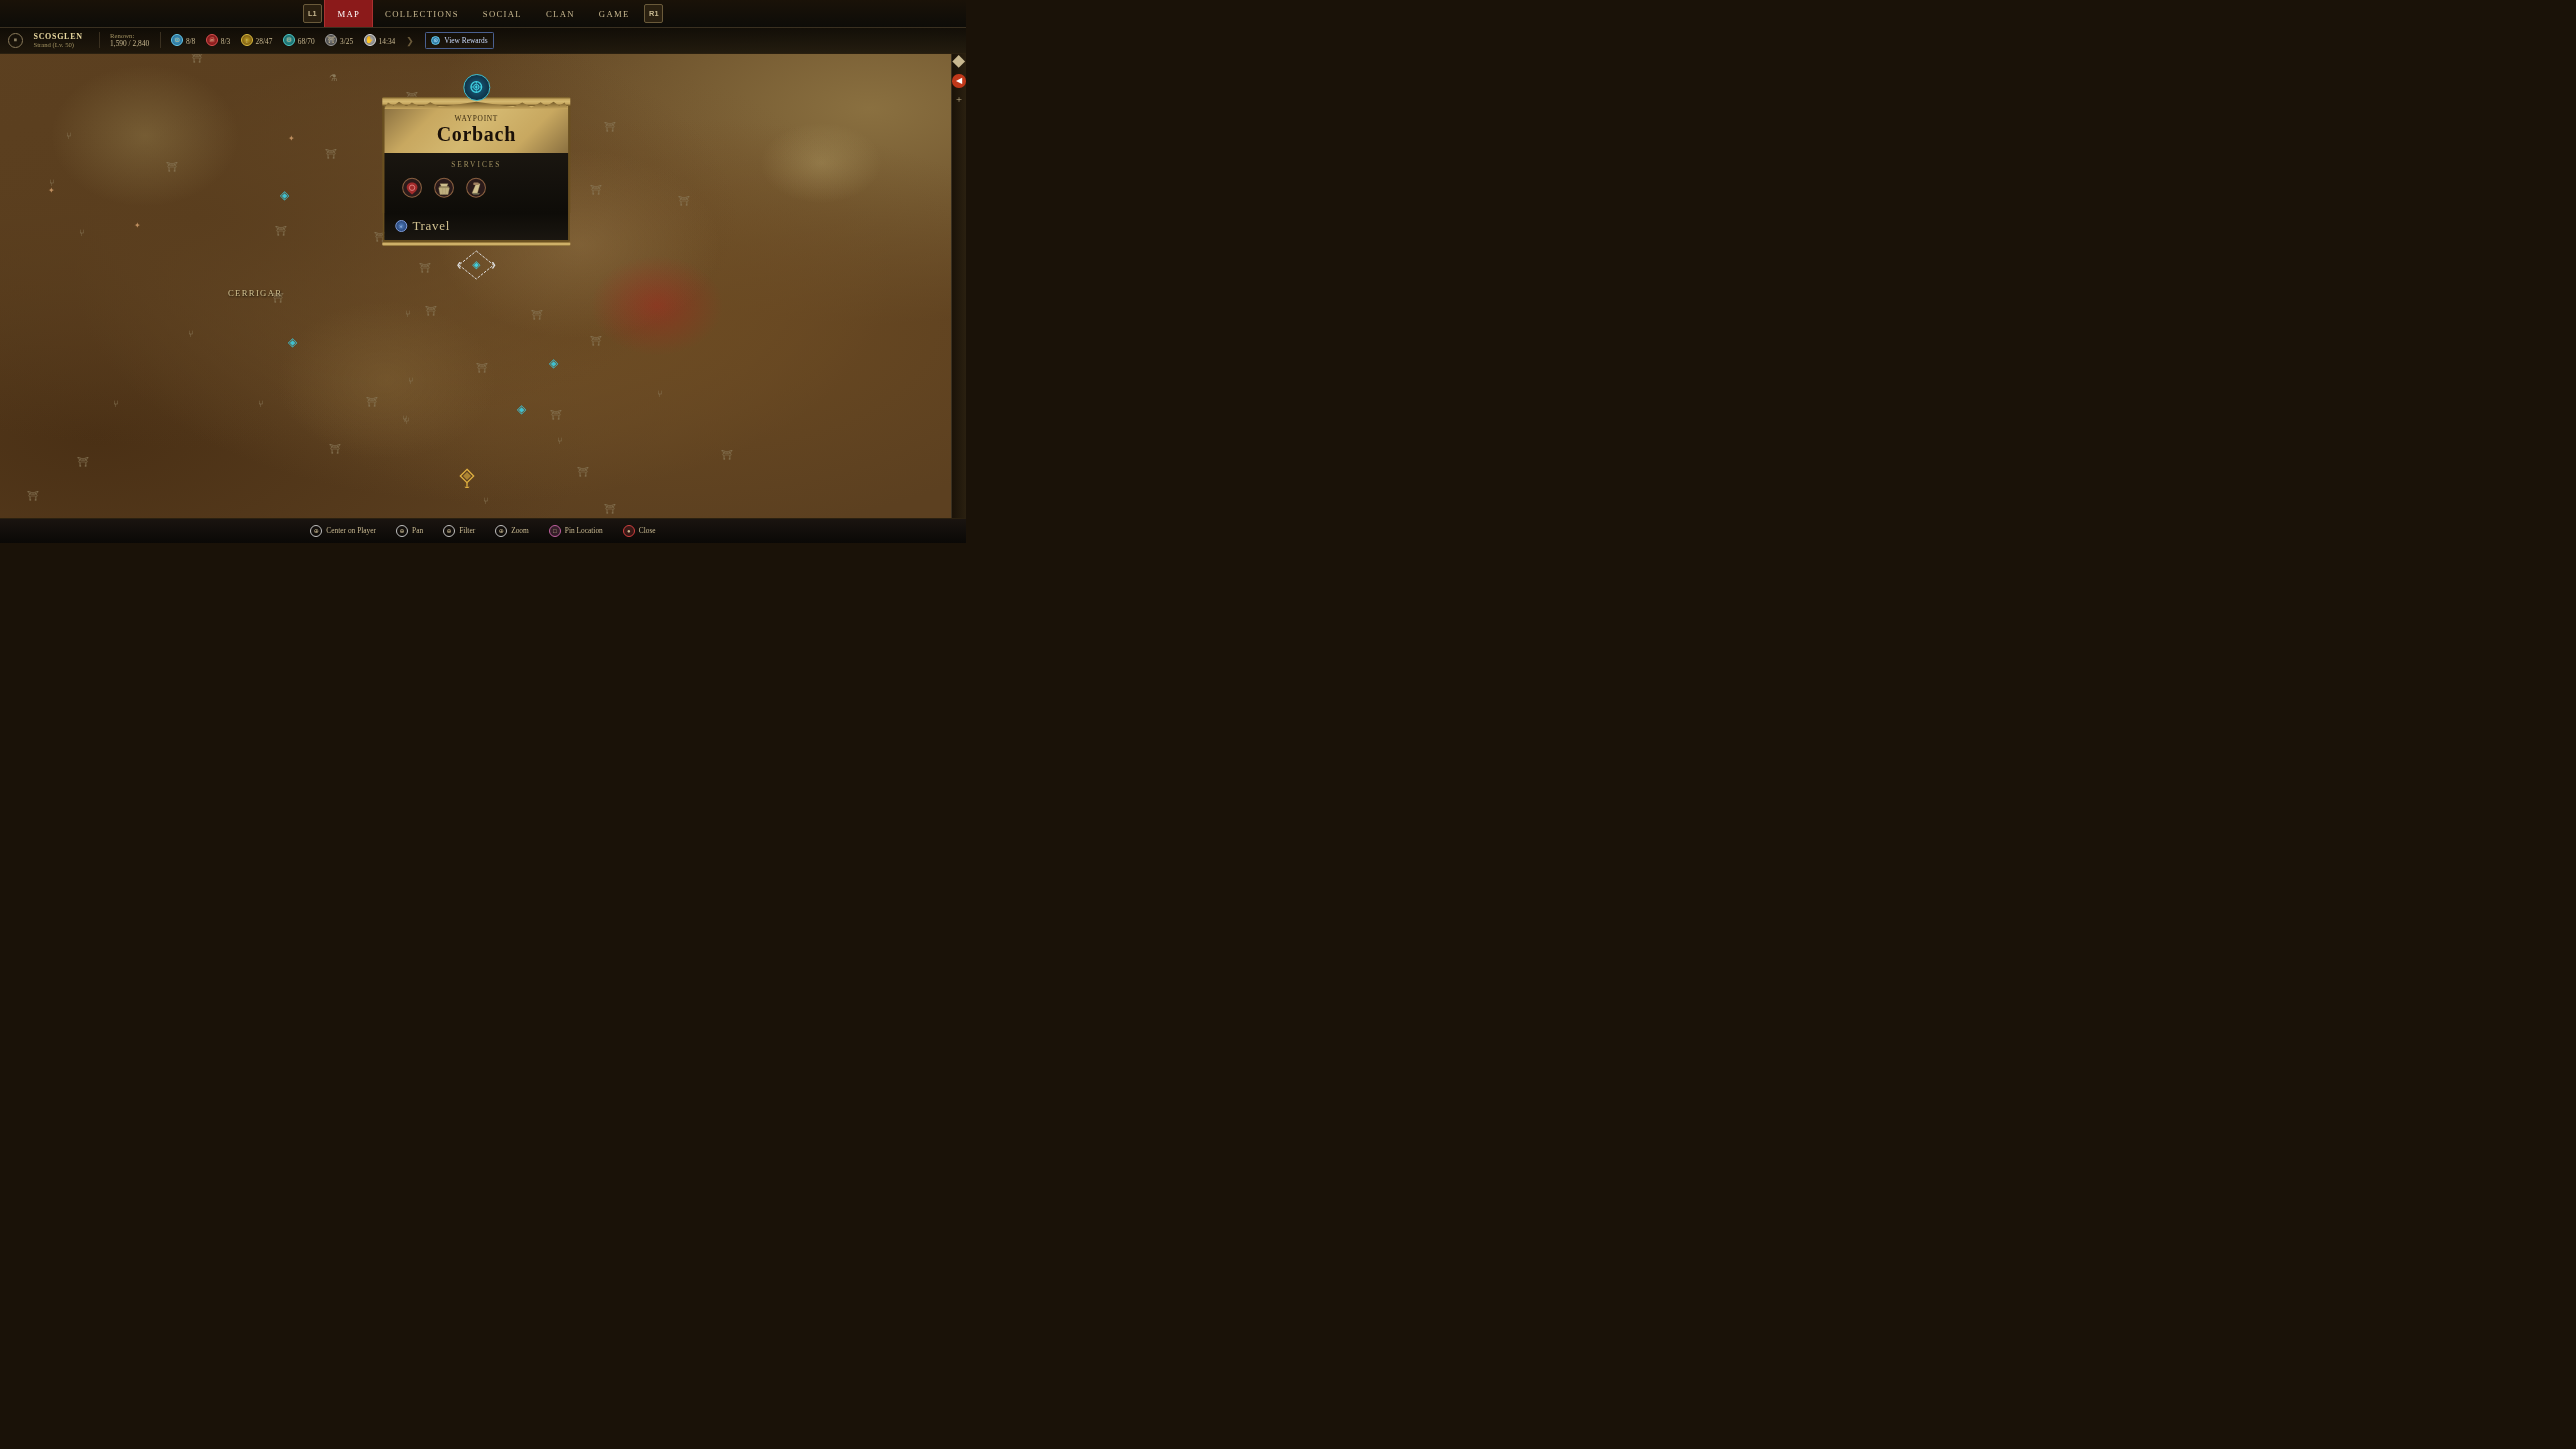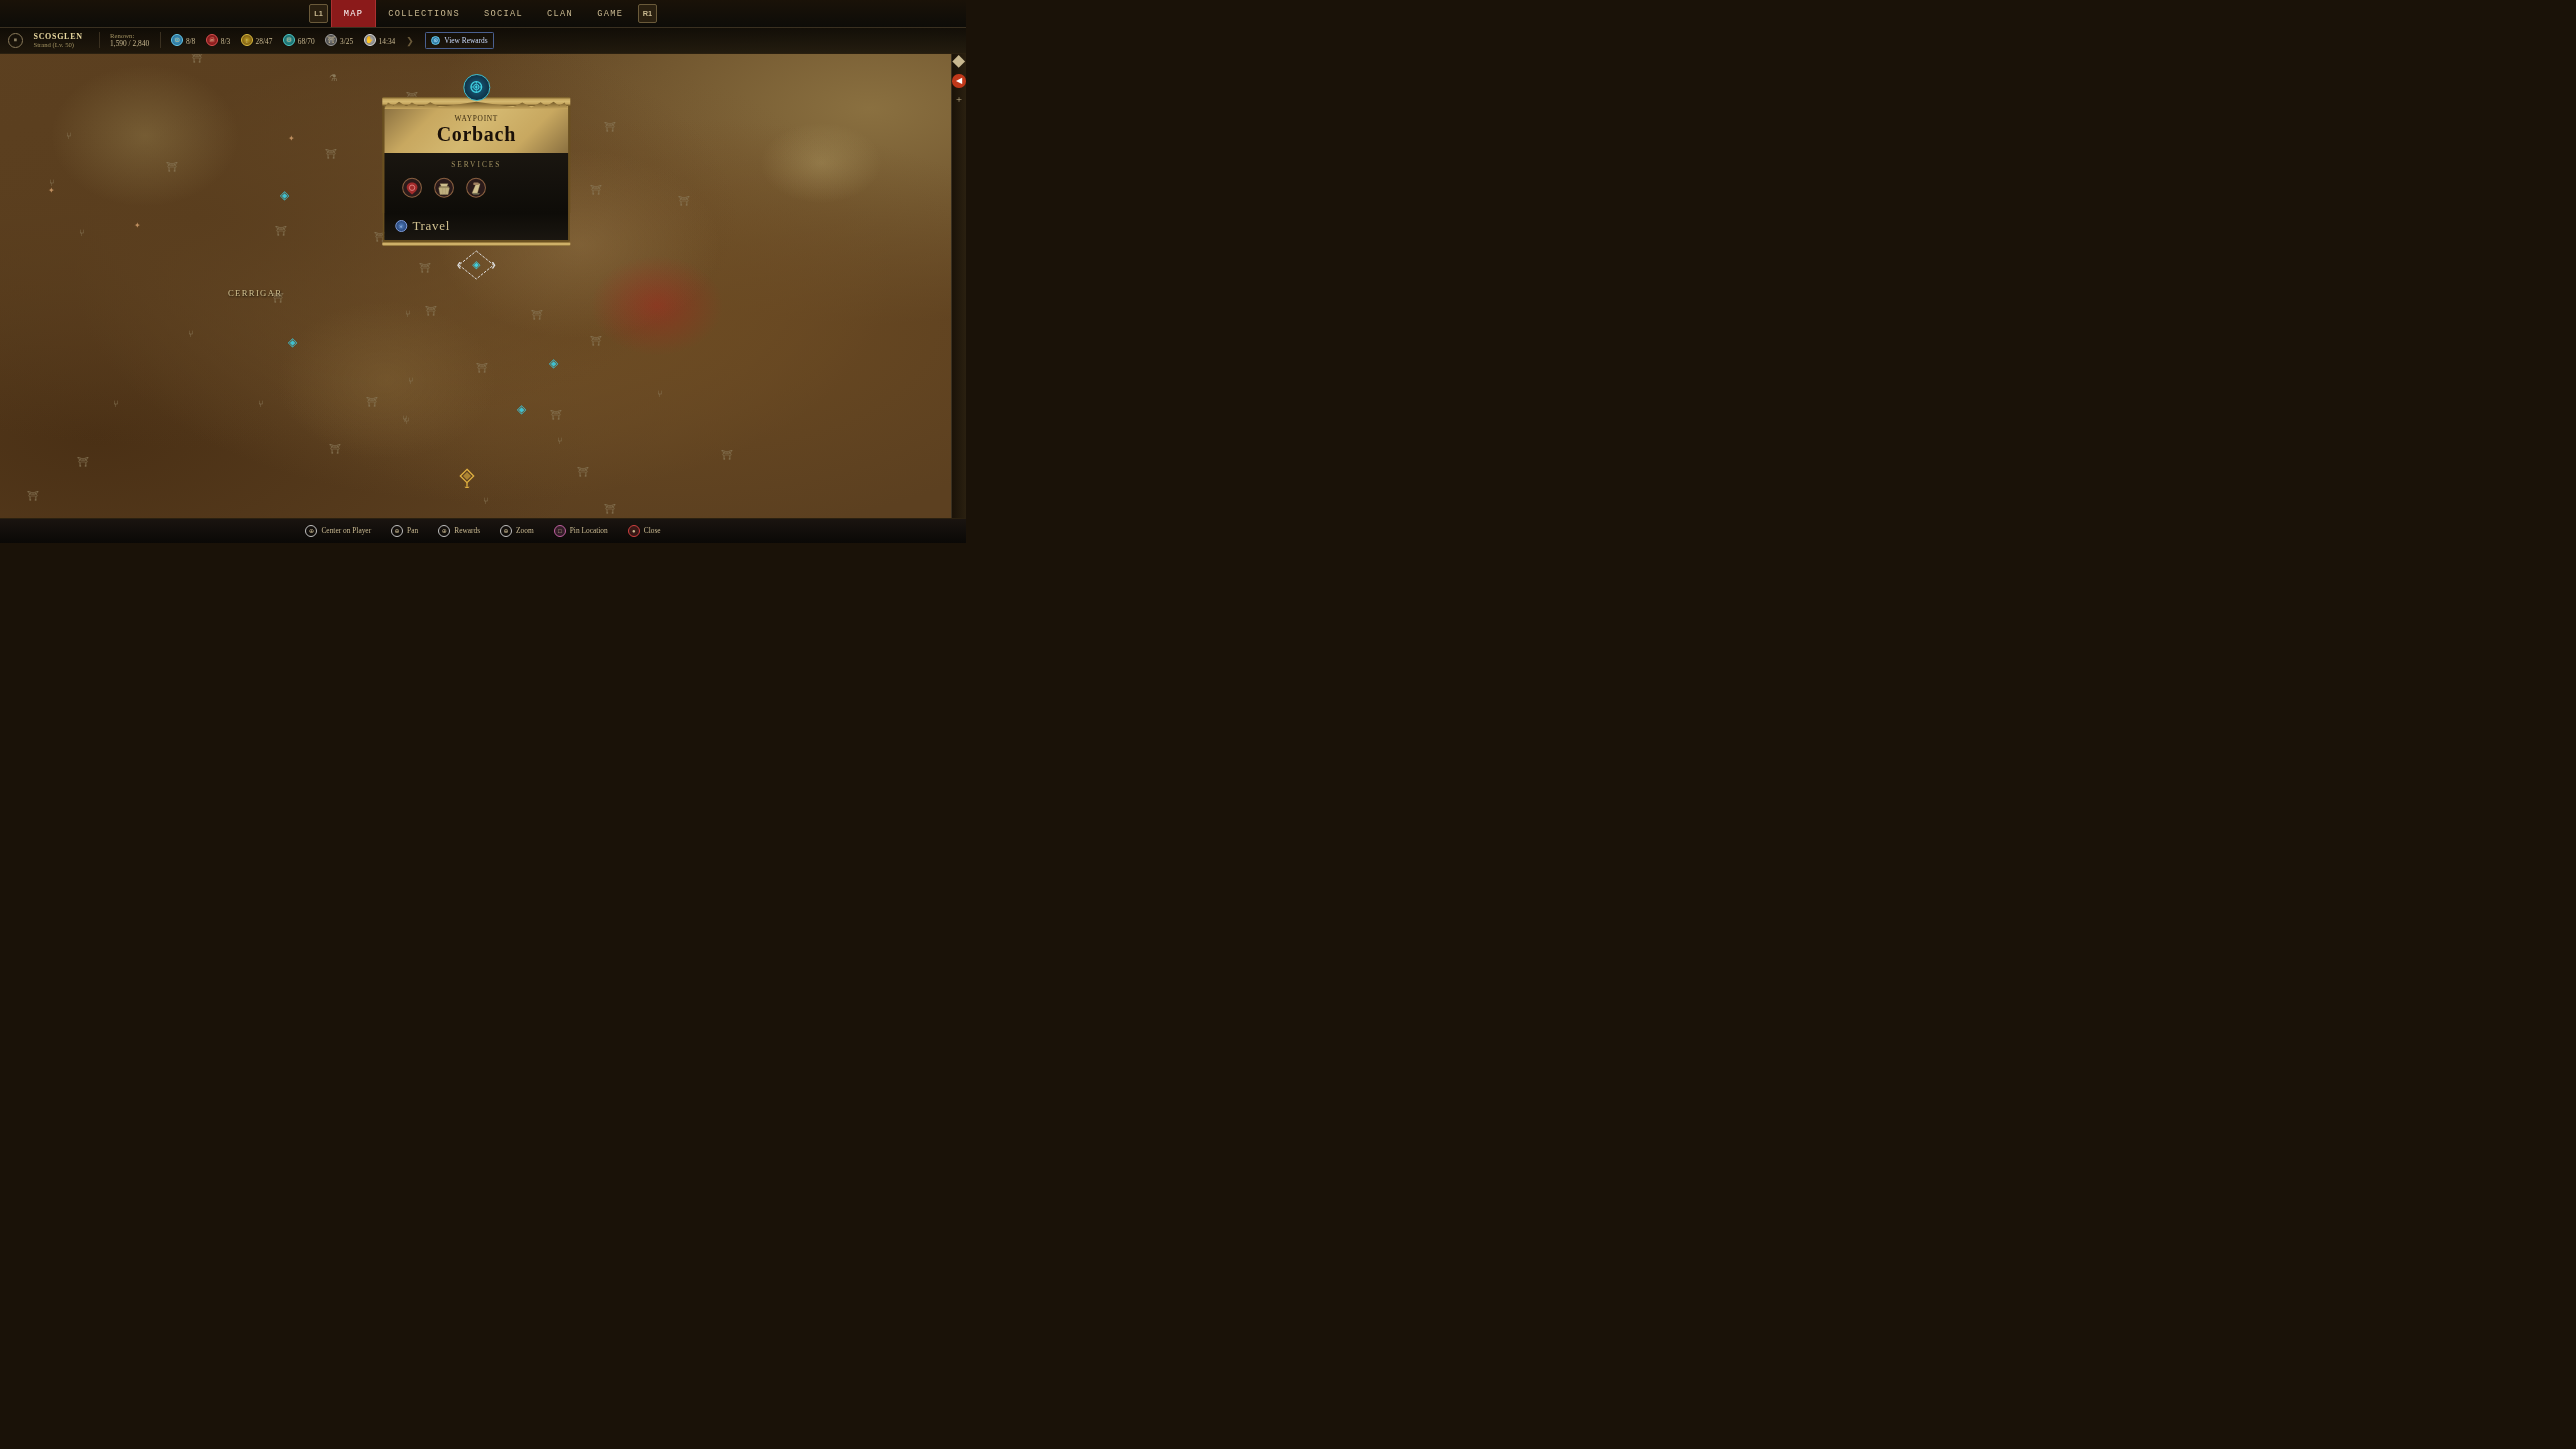--- a/index.html
+++ b/index.html
@@ -77,21 +77,21 @@
     .nav-item {
       color: #c8b890;
       font-size: 8.7px;
       letter-spacing: 1.3px;
       padding: 0 12px;
       height: 100%;
       display: flex;
       align-items: center;
       cursor: pointer;
       text-transform: uppercase;
-      font-family: Liberation Mono, monospace;
+      font-family: Liberation Serif, serif;
     }
 
     .nav-item.active {
       background: #8b1a1a;
       color: #ffffff;
       border-left: 0.7px solid #aa3030;
       border-right: 0.7px solid #aa3030;
     }
 
     
@@ -701,21 +701,21 @@
   <div class="bottom-btn">
     <div class="bottom-btn-icon white-border">⊕</div>
     <span>Center on Player</span>
   </div>
   <div class="bottom-btn">
     <div class="bottom-btn-icon white-border">⊕</div>
     <span>Pan</span>
   </div>
   <div class="bottom-btn">
     <div class="bottom-btn-icon white-border">⊕</div>
-    <span>Rewards</span>
+    <span>Filter</span>
   </div>
   <div class="bottom-btn">
     <div class="bottom-btn-icon white-border">⊕</div>
     <span>Zoom</span>
   </div>
   <div class="bottom-btn">
     <div class="bottom-btn-icon pink">□</div>
     <span>Pin Location</span>
   </div>
   <div class="bottom-btn">

